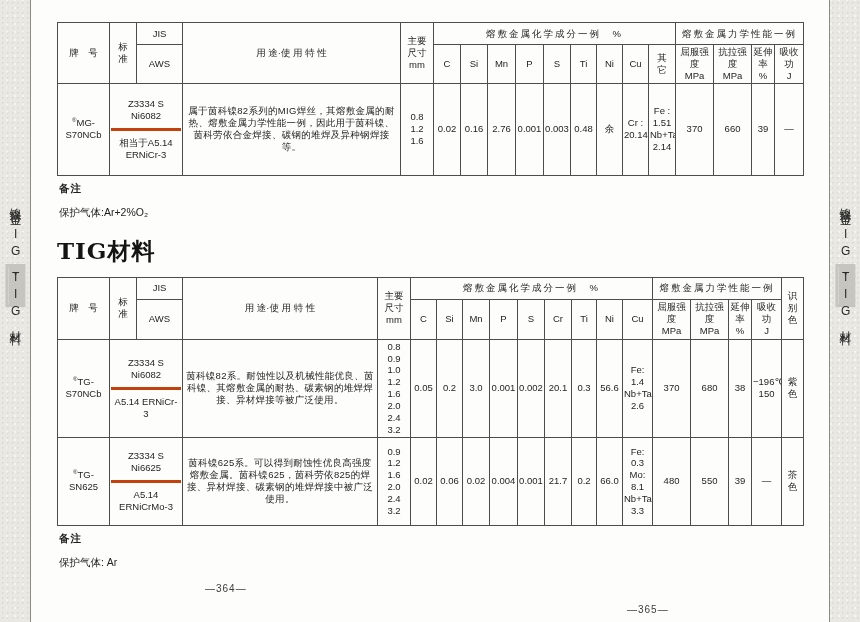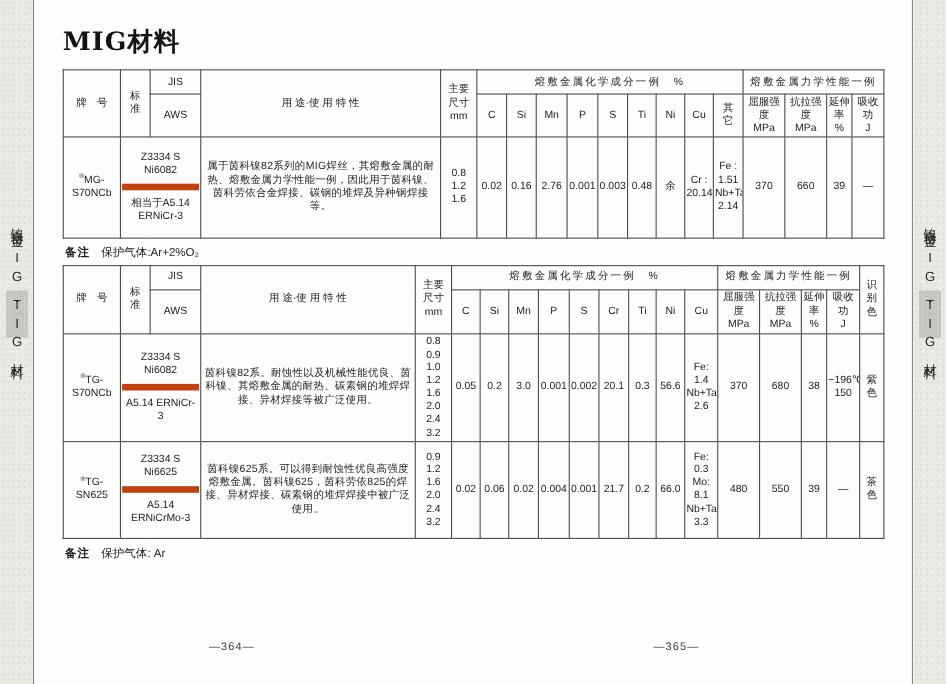--- a/index.html
+++ b/index.html
@@ -51,47 +51,46 @@
   tr.hr1 td { height:22px; }
   tr.hr2 td { height:36px; }
   tr.hr2t td { height:40px; }
   .mechh { font-size:8px; line-height:1.15; }
   .usage-cell { text-align:left; padding:5px 7px; font-size:10px; line-height:1.72; letter-spacing:0.3px; }
   .sizes { line-height:1.25;margin-top:44px; }
   .brand-cell { font-size:8.5px; padding:0; }
   sup.reg { font-size:6px; }
   .std-split { padding:0; }
   .std-split .half { display:flex; align-items:center; justify-content:center; padding:6px 2px; font-size:9.5px; white-space:pre-line; }
-  .std-split .half.first { border-bottom:6px solid #c2410c; }
+  .std-split .half.first { border-bottom:3px solid #c2410c; }
   .small { font-size:8px; line-height:1.12; }
   tr.dr-mig td { height:92px; }
   tr.dr-t1 td { height:78px; }
   tr.dr-t2 td { height:88px; }
 
-  .note { margin-top:6px; margin-bottom:4px; padding-left:2px; font-size:10.5px; color:#1e1e1c; display:flex; gap:10px; }
+  .note { margin-top:6px; margin-bottom:4px; padding-left:2px; font-size:10.5px; color:#1e1e1c; display:flex; gap:10px;flex-direction:column; }
   .note b { font-weight:bold; letter-spacing:1px; }
 
   .pageno { position:absolute; top:583px; font-size:10px; color:#3c3c38; letter-spacing:1px; z-index:2; }
-  .pageno.l { left:159px;text-align:center; } .pageno.r { left:563px; }
+  .pageno.l { left:174px;text-align:center; } .pageno.r { left:596px;margin-top:21px; }
 </style>
 </head>
 <body>
 
 <div class="scan">
 
   <div class="side l">
     <div class="vlabel">
       <span>镍合金（MIG材料</span><span class="vhl">・TI</span><span>G材料）</span>
     </div>
   </div>
 
   <div class="page">
     <div class="content">
 
-      <h1 class="sec">MIG材料</h1>
 
       <table class="tbl">
         <colgroup>
           <col style="width:52px">
             <col style="width:27px">
             <col style="width:46px">
             <col style="width:218px">
             <col style="width:33px">
           <col style="width:27px">
             <col style="width:27px">
@@ -172,20 +171,21 @@
           <td>—</td>
         </tr>
       </tbody>
         </table>
 
       <div class="note">
         <b>备注</b>
         <span>保护气体:Ar+2%O₂</span>
       </div>
 
+      <h1 class="sec tig">TIG材料</h1>
 
       <table class="tbl">
         <colgroup>
           <col style="width:52px">
             <col style="width:27px">
             <col style="width:46px">
             <col style="width:195px">
             <col style="width:33px">
           <col style="width:26px">
             <col style="width:26px">

